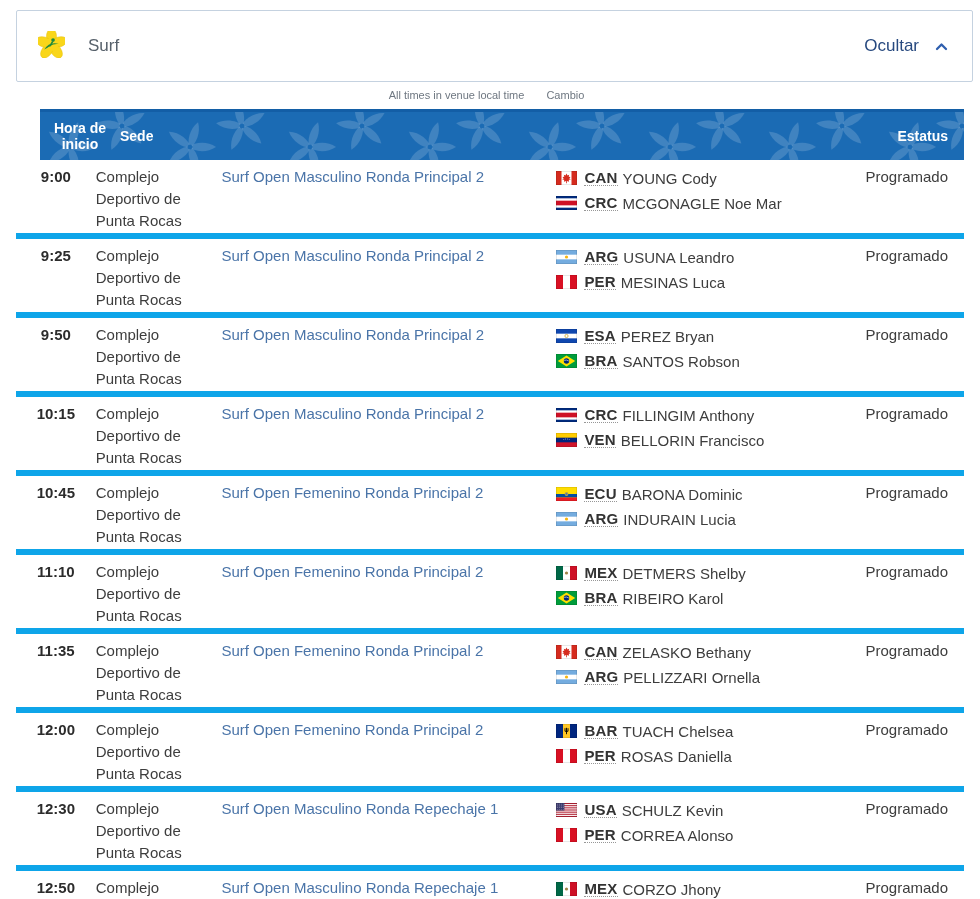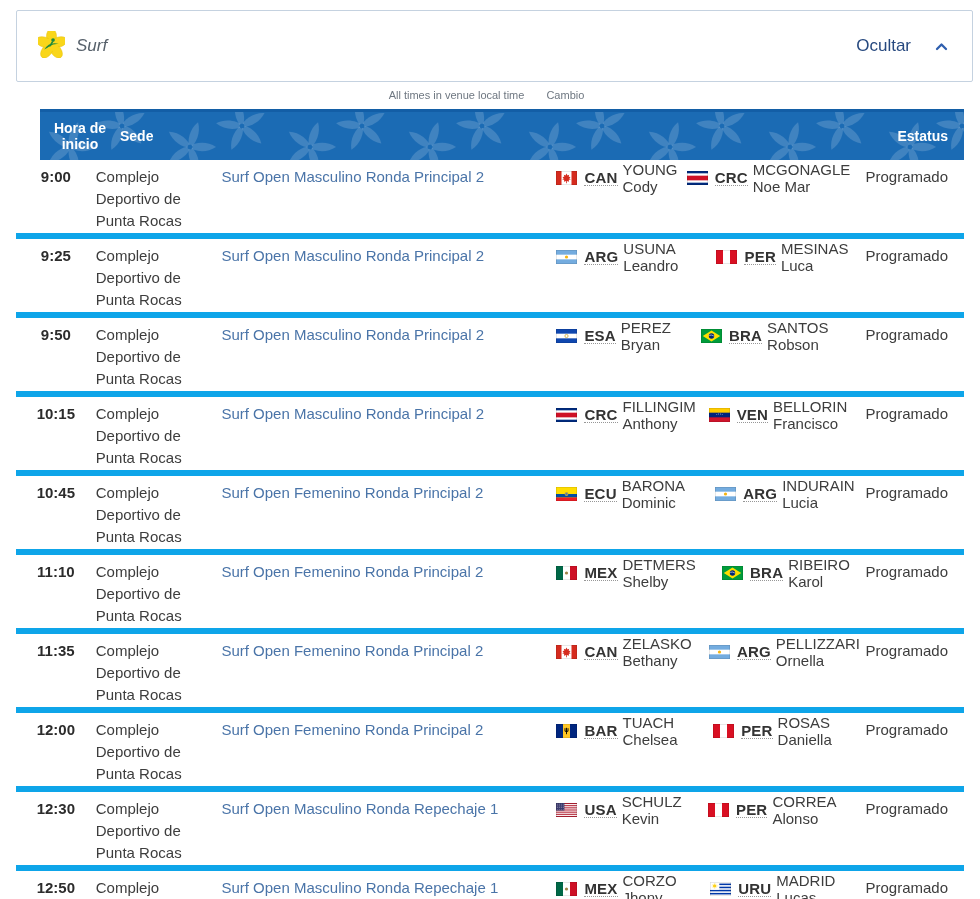--- a/index.html
+++ b/index.html
@@ -9,24 +9,24 @@
   }
   .page { padding:10px 0 0 16px; }
 
   
   .sport-panel {
     width:957px; height:72px; box-sizing:border-box;
     border:1px solid #c5d2e0; border-radius:2px; background:#fff;
     display:flex; align-items:center; justify-content:space-between;
     padding:0 24px 0 21px;
   }
-  .sport-left { display:flex; align-items:center; gap:11px;font-style:italic; }
+  .sport-left { display:flex; align-items:center; gap:23px; }
   .sport-title { font-size:17px; color:#57616b; }
   .toggle {
-    display:flex; gap:24px; background:none; border:none;
+    display:flex; gap:16px; background:none; border:none;
     font-family:inherit; font-size:17px; color:#27497f; cursor:pointer; padding:0;
   }
 
   
   .tz-note {
     width:957px; box-sizing:border-box; margin:7px 0 8px;
     display:flex; justify-content:center; gap:22px;
     font-size:11px; color:#6e7781; padding-right:16px;
   }
   .tz-note a { color:#6e7781; text-decoration:none; cursor:pointer; }
@@ -48,21 +48,21 @@
 
   .row {
     display:flex; align-items:flex-start;
     border-bottom:6px solid #0ea5e9; padding:6px 0 1px; min-height:66px;justify-content:space-between;
   }
   .cell { box-sizing:border-box; }
   .c-time   { width:80px; text-align:center; font-weight:bold; color:#2c2c2c; font-size:15px; line-height:22px; }
   .c-venue  { width:126px; font-size:15px; line-height:22px; padding-right:14px; }
   .c-event  { width:336px; font-size:15px; line-height:22px; }
   .event-link { color:#4a74a8; text-decoration:none; cursor:pointer; }
-  .c-comp   { width:310px; display:flex; flex-direction:row; gap:3px; padding-top:1px; }
+  .c-comp   { width:310px; display:flex; flex-direction:column; gap:3px; padding-top:1px; }
   .competitor { display:flex; align-items:center; height:22px; font-size:15px; }
   .flag { width:21px; height:14px; margin-right:7px; display:inline-flex; flex:none; }
   .flag svg { display:block; }
   .noc {
     font-weight:bold; color:#333; margin-right:5px; letter-spacing:0.2px;
     border-bottom:1.5px dotted #979797; line-height:15px; cursor:pointer;
   }
   .athlete { color:#3d3d3d; }
   .c-status { flex:1; text-align:right; padding-right:16px; font-size:15px; line-height:22px; }
 </style>

